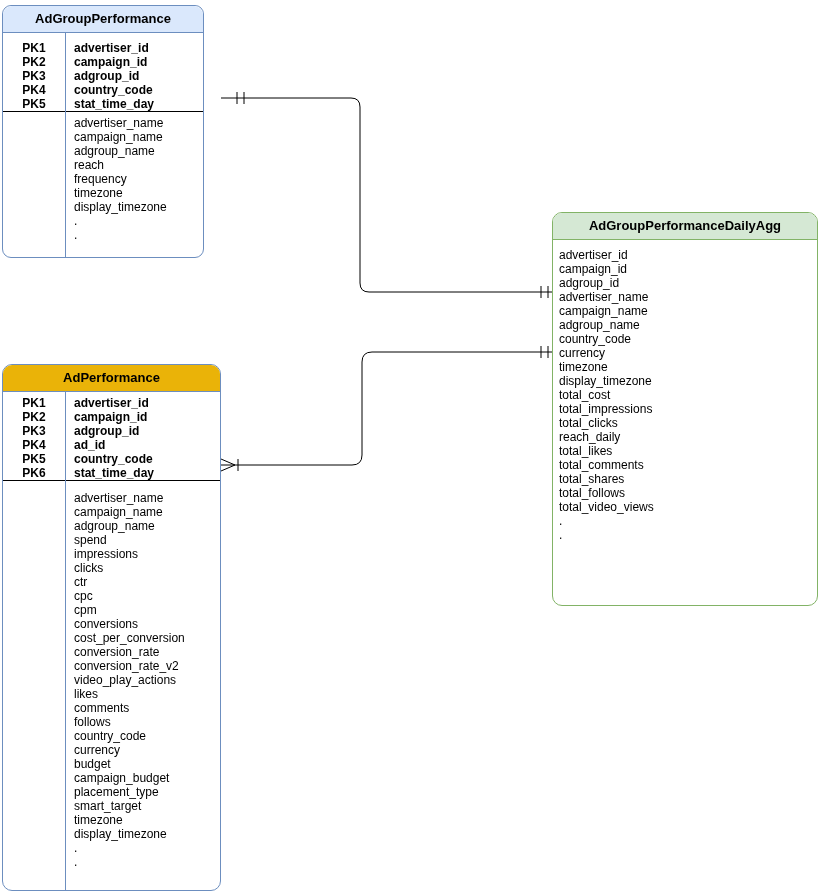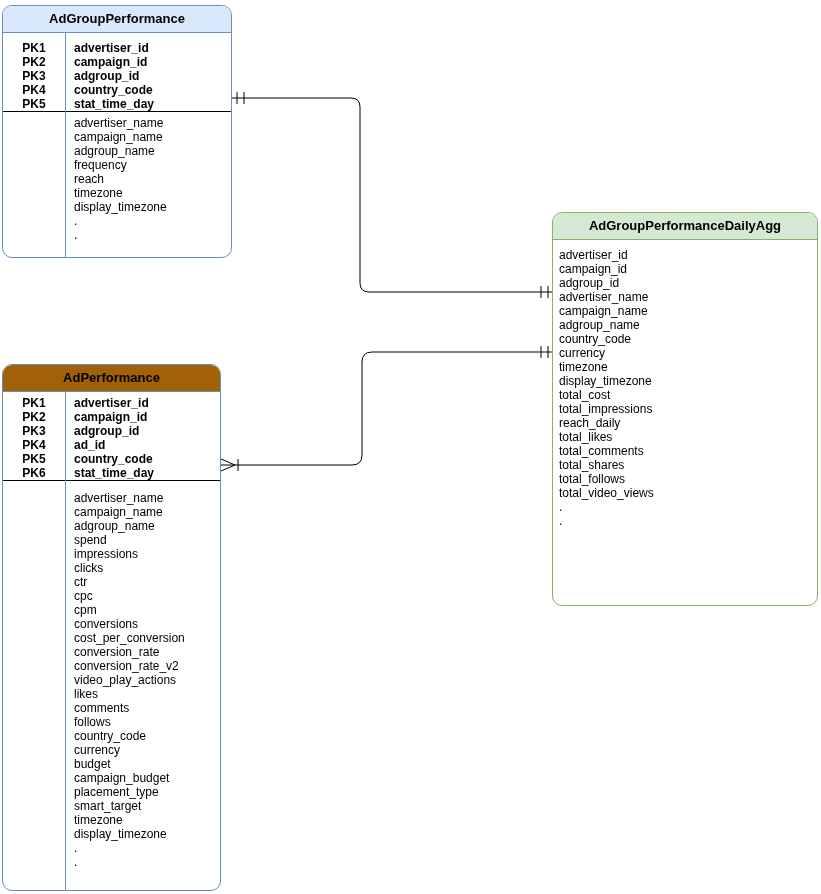--- a/index.html
+++ b/index.html
@@ -70,21 +70,21 @@
     flex: 0 0 62px;
     width: 62px;
     text-align: center;
     font-weight: bold;
   }
   .erd-row .field-cell { padding-left: 9px; font-weight: normal; }
   .erd-row .field-cell.pk-field { font-weight: bold; }
   .erd-table.no-pk .erd-row .field-cell { padding-left: 6px; }
 
   
-  #table-adgroup-performance { left: 2px;   top: 5px;   width: 230px; height: 253px; }
+  #table-adgroup-performance { left: 2px;   top: 5px;   width: 202px; height: 253px; border-radius: 9px; }
   #table-ad-performance      { left: 2px;   top: 364px; width: 219px; height: 527px; }
   #table-adgroup-performance-daily-agg { left: 552px; top: 184px; width: 266px; height: 394px; margin-top: 28px; }
   #table-ad-performance .pk-section { padding-top: 4px; }
   #table-ad-performance .fields-section { padding-top: 10px; }
   #table-adgroup-performance-daily-agg .fields-section { padding-top: 8px; }
 
   
   .connector-layer {
     position: absolute;
     left: 0; top: 0;
@@ -159,25 +159,25 @@
           <div class="erd-row">
             <span class="pk-cell"></span>
             <span class="field-cell">campaign_name</span>
           </div>
           <div class="erd-row">
             <span class="pk-cell"></span>
             <span class="field-cell">adgroup_name</span>
           </div>
           <div class="erd-row">
             <span class="pk-cell"></span>
+            <span class="field-cell">reach</span>
+          </div>
+          <div class="erd-row">
+            <span class="pk-cell"></span>
             <span class="field-cell">frequency</span>
-          </div>
-          <div class="erd-row">
-            <span class="pk-cell"></span>
-            <span class="field-cell">reach</span>
           </div>
           <div class="erd-row">
             <span class="pk-cell"></span>
             <span class="field-cell">timezone</span>
           </div>
           <div class="erd-row">
             <span class="pk-cell"></span>
             <span class="field-cell">display_timezone</span>
           </div>
           <div class="erd-row">
@@ -186,21 +186,21 @@
           </div>
           <div class="erd-row">
             <span class="pk-cell"></span>
             <span class="field-cell">.</span>
           </div>
         </div>
     </div>
   </div>
 
   <div class="erd-table" id="table-ad-performance" style="border-color: rgb(108, 142, 191);">
-    <div class="erd-header" style="background: #a16207; border-bottom-color: rgb(108, 142, 191);">AdPerformance</div>
+    <div class="erd-header" style="background: #eab308; border-bottom-color: rgb(108, 142, 191);">AdPerformance</div>
     <div class="erd-body">
       <div class="pk-divider" style="background: rgb(108, 142, 191);"></div>
       <div class="erd-section pk-section">
           <div class="erd-row">
             <span class="pk-cell">PK1</span>
             <span class="field-cell pk-field">advertiser_id</span>
           </div>
           <div class="erd-row">
             <span class="pk-cell">PK2</span>
             <span class="field-cell pk-field">campaign_id</span>
@@ -370,20 +370,23 @@
           <div class="erd-row">
             <span class="field-cell">display_timezone</span>
           </div>
           <div class="erd-row">
             <span class="field-cell">total_cost</span>
           </div>
           <div class="erd-row">
             <span class="field-cell">total_impressions</span>
           </div>
           <div class="erd-row">
+            <span class="field-cell">total_clicks</span>
+          </div>
+          <div class="erd-row">
             <span class="field-cell">reach_daily</span>
           </div>
           <div class="erd-row">
             <span class="field-cell">total_likes</span>
           </div>
           <div class="erd-row">
             <span class="field-cell">total_comments</span>
           </div>
           <div class="erd-row">
             <span class="field-cell">total_shares</span>

